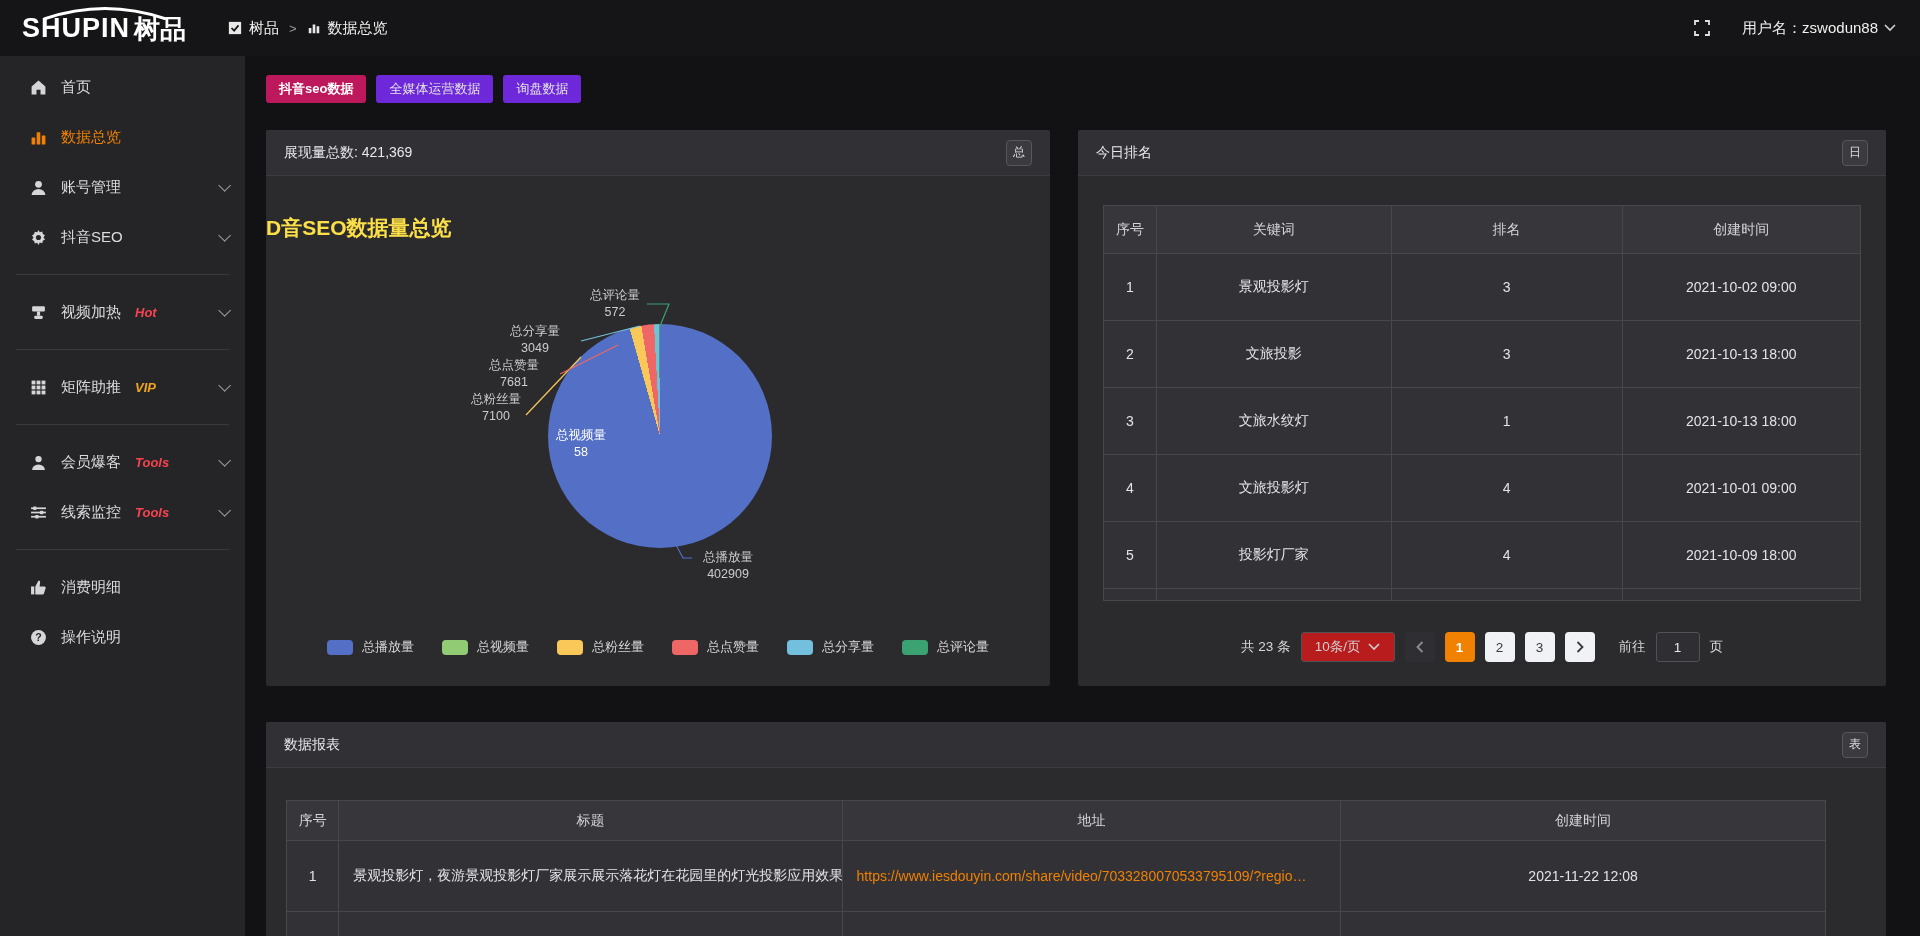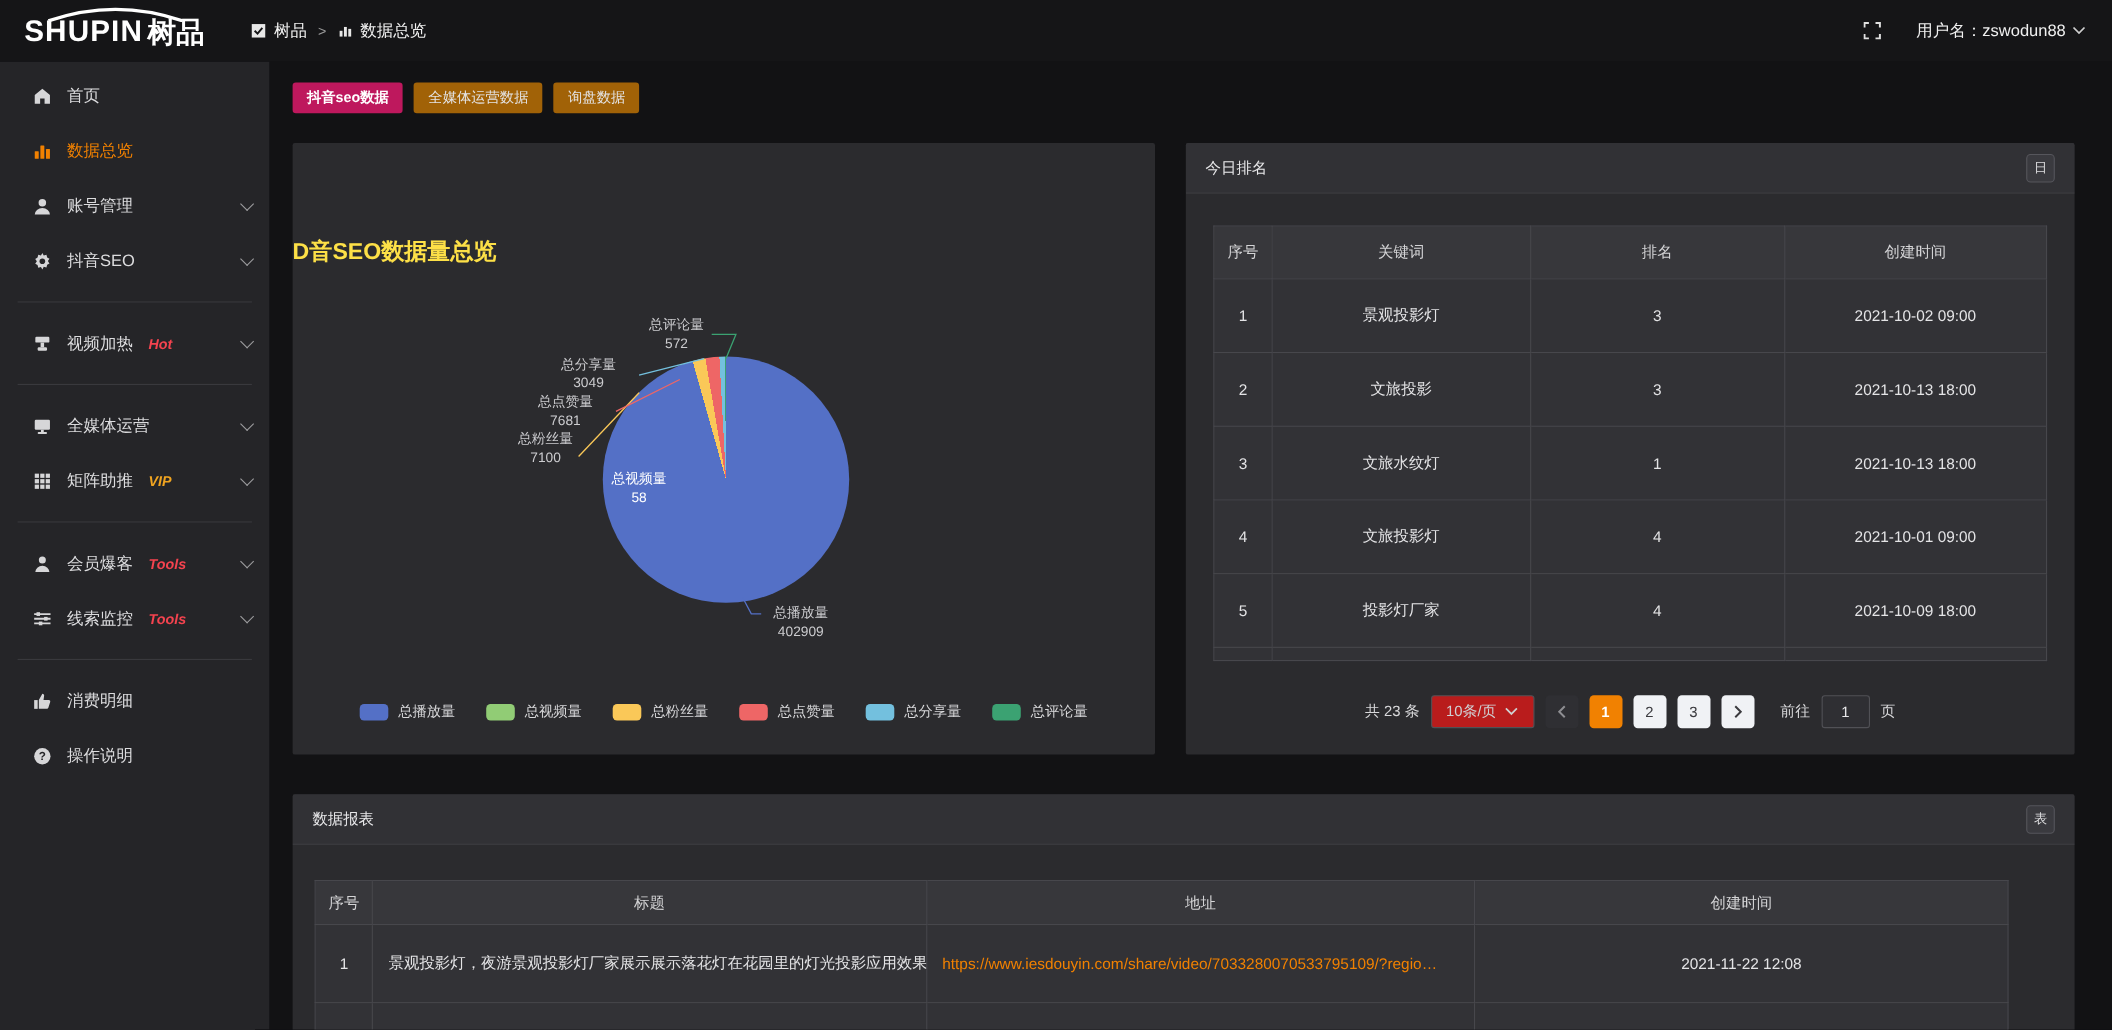--- a/index.html
+++ b/index.html
@@ -27,21 +27,21 @@
   .sidebar { position:absolute; top:56px; left:0; width:245px; bottom:0; background:#252528; padding-top:6px; }
   .side-item { height:50px; display:flex; align-items:center; padding:0 18px 0 30px; color:#dcdcde; cursor:pointer; font-size:15px; }
   .side-item .s-icon { width:17px; height:17px; display:inline-flex; margin-right:14px; color:#d6d6d8; }
   .side-item.active, .side-item.active .s-icon { color:#f18101; }
   .side-badge { font-size:13px; font-weight:bold; font-style:italic; margin-left:14px; }
   .side-chev { margin-left:auto; width:9px; height:9px; border-right:1.5px solid #9c9c9e; border-bottom:1.5px solid #9c9c9e; transform:rotate(45deg) translateY(-3px); }
   .side-divider { height:1px; background:#39393d; margin:12px 16px; }
   
   .content { position:absolute; left:245px; top:56px; right:0; bottom:0; background:#121214; }
   .tabs { position:absolute; left:21px; top:19px; display:flex; gap:10px; }
-  .tab { height:28px; padding:0 13px; border:none; border-radius:3px; background:#a16207; color:#e4e4e6;
+  .tab { height:28px; padding:0 13px; border:none; border-radius:3px; background:#6d28d9; color:#e4e4e6;
     font-size:13px; font-family:inherit; cursor:pointer; }
   .tab.active { background:#be185d; color:#fff; font-weight:bold; }
   
   .panel { position:absolute; background:#2b2b2e; border-radius:2px; overflow:hidden; }
   .panel-header { height:46px; display:flex; align-items:center; padding:0 18px; background:#313135;
     border-bottom:1px solid #3c3c40; font-size:14px; color:#e8e8ea; }
   .panel-badge { margin-left:auto; width:26px; height:26px; border:1px solid #56565c; border-radius:4px;
     background:#3a3a3f; color:#dedee0; font-size:12px; display:flex; align-items:center; justify-content:center; cursor:pointer; }
   #overview-panel { left:21px; top:74px; width:784px; height:556px; }
   #ranking-panel  { left:833px; top:74px; width:808px; height:556px; }
@@ -175,31 +175,20 @@
         </svg>
       </span>
       <span>视频加热</span>
       <span class="side-badge" style="color:#f5434f">Hot</span>
       <span class="side-chev"></span>
     </div>
     <div class="side-divider"></div>
     <div class="side-item">
       <span class="s-icon">
         <svg width="17" height="17" viewBox="0 0 16 16">
-          <rect x="1.5" y="2.5" width="13" height="8.5" rx="1" fill="currentColor"></rect>
-          <rect x="6.8" y="11" width="2.4" height="2" fill="currentColor"></rect>
-          <rect x="4" y="13" width="8" height="1.6" rx="0.8" fill="currentColor"></rect>
-        </svg>
-      </span>
-      <span>全媒体运营</span>
-      <span class="side-chev"></span>
-    </div>
-    <div class="side-item">
-      <span class="s-icon">
-        <svg width="17" height="17" viewBox="0 0 16 16">
           <g fill="currentColor">
             <rect x="1.5" y="1.5" width="3.6" height="3.6"></rect>
             <rect x="6.2" y="1.5" width="3.6" height="3.6"></rect>
             <rect x="10.9" y="1.5" width="3.6" height="3.6"></rect>
             <rect x="1.5" y="6.2" width="3.6" height="3.6"></rect>
             <rect x="6.2" y="6.2" width="3.6" height="3.6"></rect>
             <rect x="10.9" y="6.2" width="3.6" height="3.6"></rect>
             <rect x="1.5" y="10.9" width="3.6" height="3.6"></rect>
             <rect x="6.2" y="10.9" width="3.6" height="3.6"></rect>
             <rect x="10.9" y="10.9" width="3.6" height="3.6"></rect>
@@ -264,20 +253,24 @@
 
 <main class="content">
 
   <div class="tabs" id="tabs">
       <button class="tab active">抖音seo数据</button>
       <button class="tab">全媒体运营数据</button>
       <button class="tab">询盘数据</button>
     </div>
 
   <section class="panel" id="overview-panel">
+    <div class="panel-header">
+      <span>展现量总数: 421,369</span>
+      <span class="panel-badge">总</span>
+    </div>
     <div class="chart-title">D音SEO数据量总览</div>
     <div class="pie" id="pie" style="background: conic-gradient(rgb(84, 112, 198) 0deg, rgb(84, 112, 198) 344.23deg, rgb(145, 204, 117) 344.23deg, rgb(145, 204, 117) 344.28deg, rgb(250, 200, 88) 344.28deg, rgb(250, 200, 88) 350.34deg, rgb(238, 102, 102) 350.34deg, rgb(238, 102, 102) 356.91deg, rgb(115, 192, 222) 356.91deg, rgb(115, 192, 222) 359.51deg, rgb(59, 162, 114) 359.51deg, rgb(59, 162, 114) 360deg);"></div>
     <svg class="connectors" id="connectors">
         <polyline points="409,413 417,428 426,428" fill="none" stroke="#5470c6" stroke-width="1.2"></polyline>
         <polyline points="260,285 315,227" fill="none" stroke="#fac858" stroke-width="1.2"></polyline>
         <polyline points="294,244 352,215" fill="none" stroke="#ee6666" stroke-width="1.2"></polyline>
         <polyline points="315,211 374,196" fill="none" stroke="#73c0de" stroke-width="1.2"></polyline>
         <polyline points="381,174 403,174 394,196" fill="none" stroke="#3ba272" stroke-width="1.2"></polyline>
       </svg>
     <div id="callouts">

